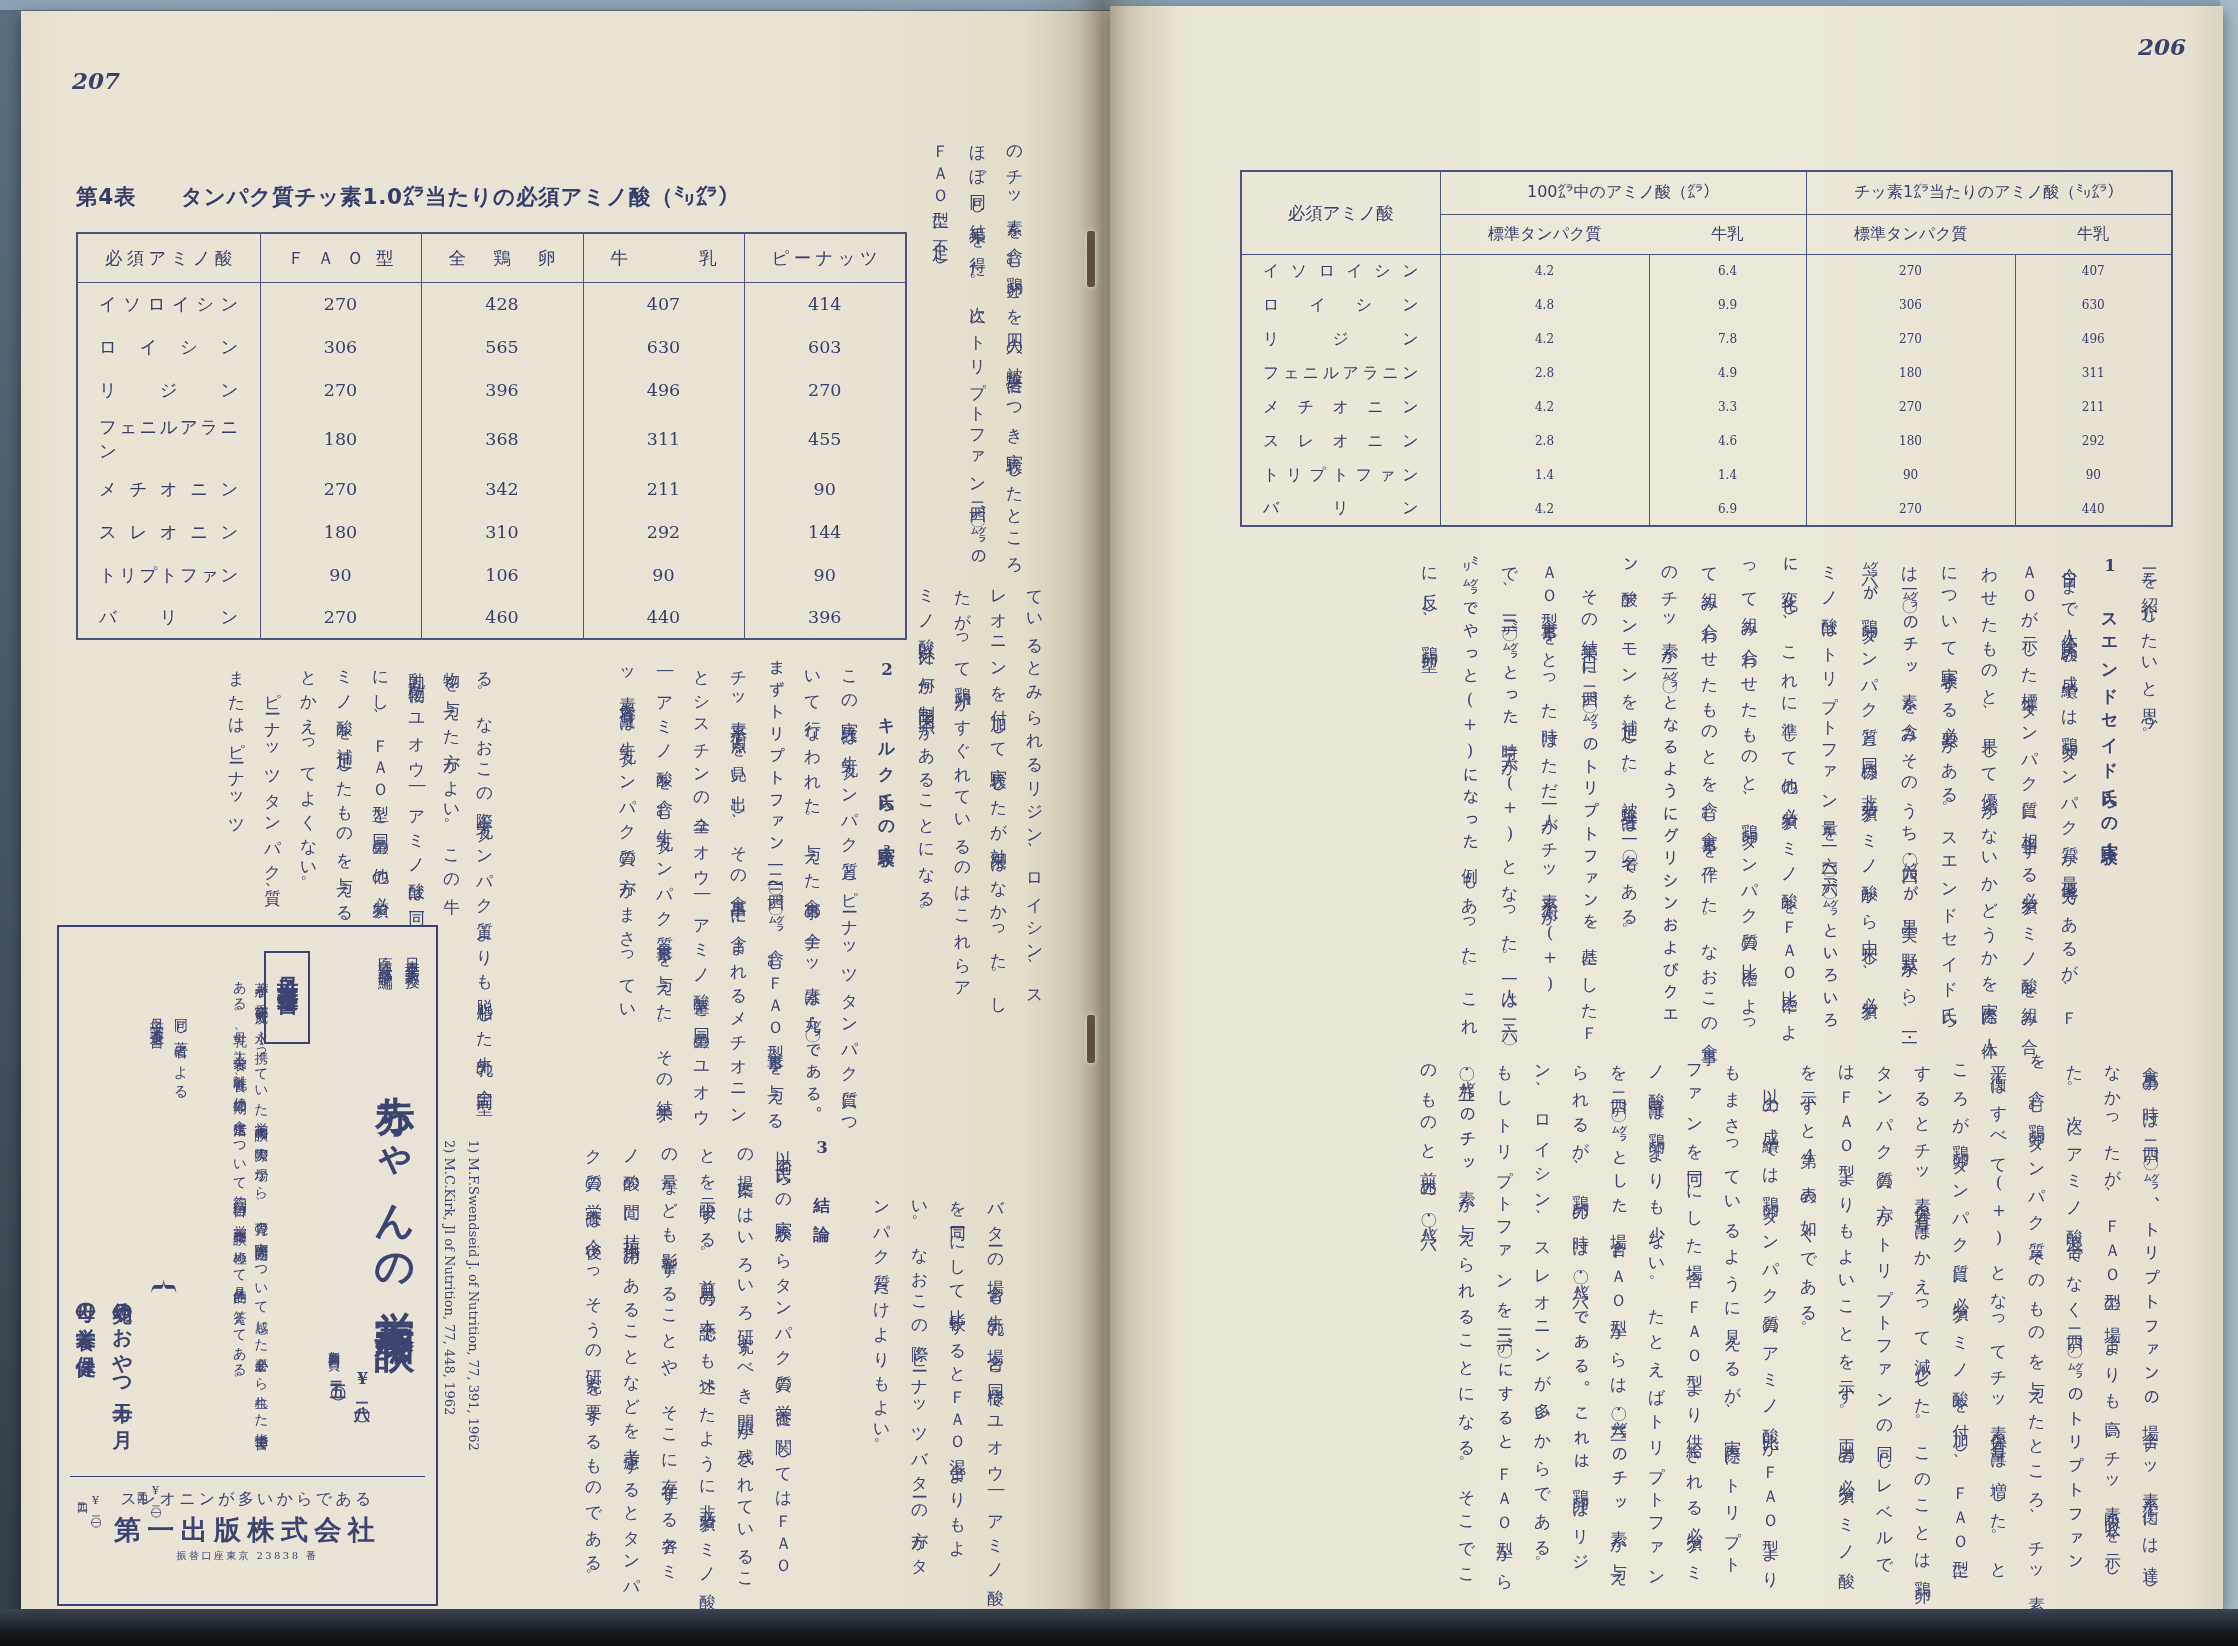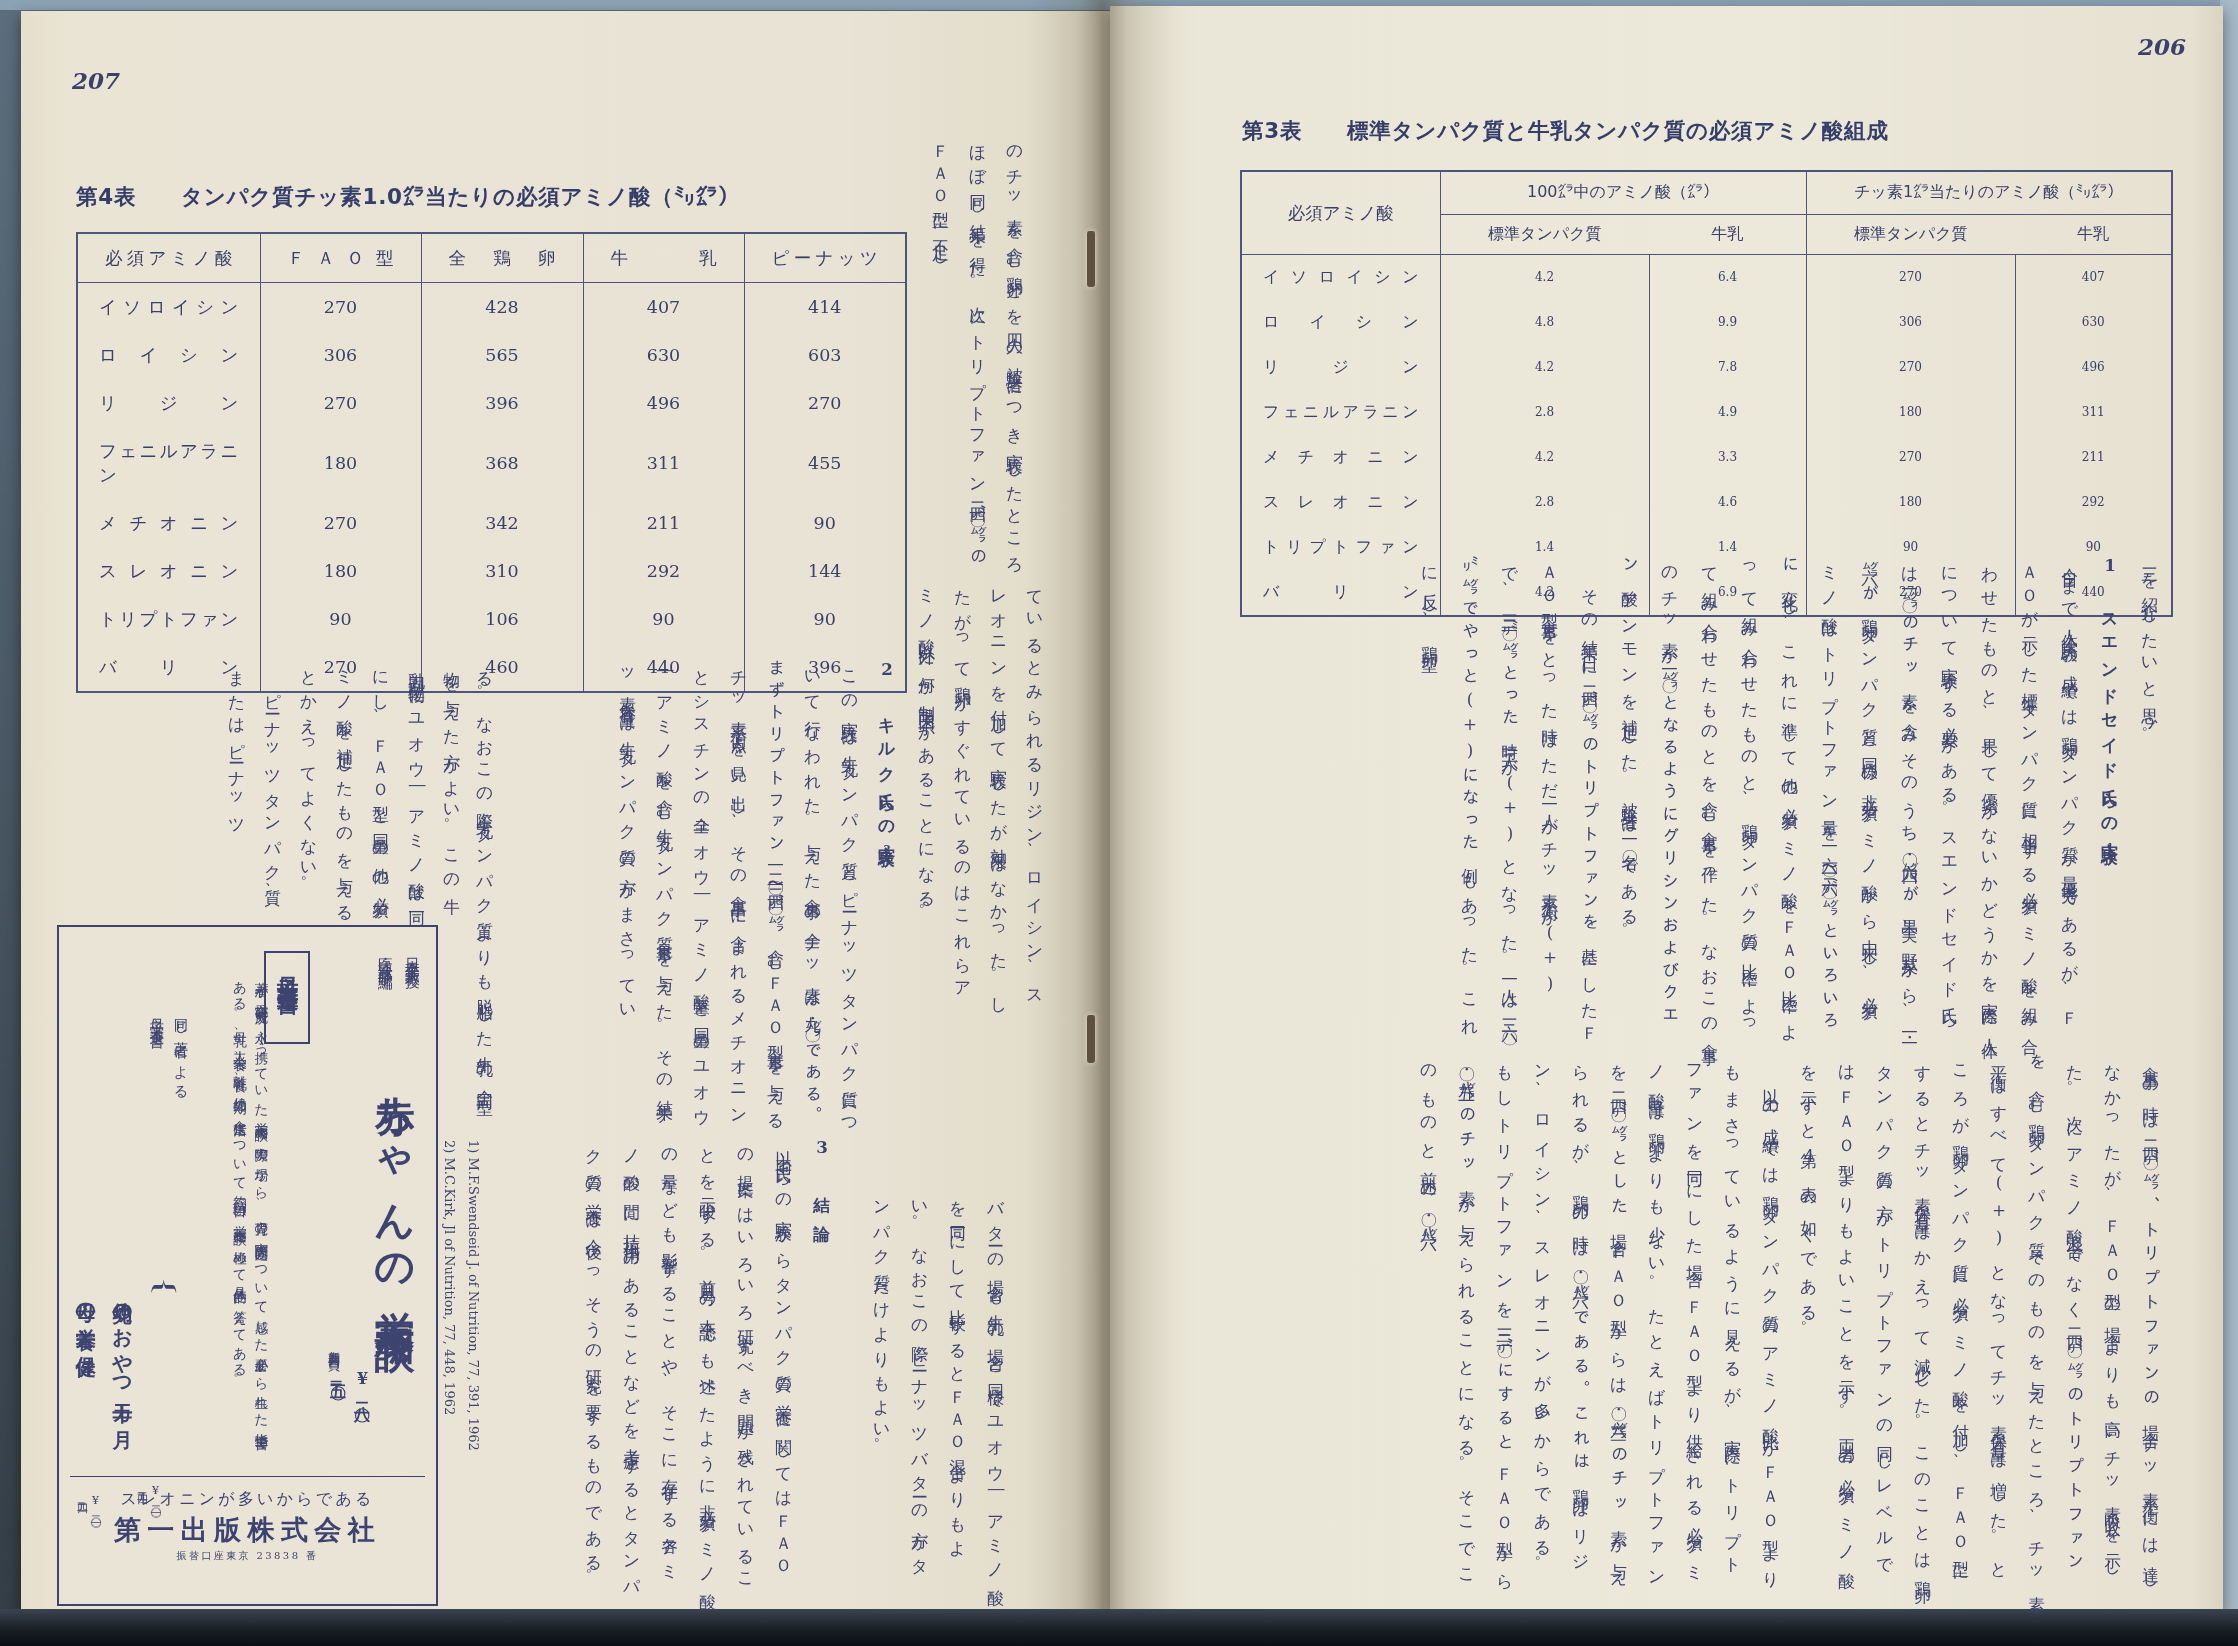--- a/index.html
+++ b/index.html
@@ -32,21 +32,21 @@
        font-family:"DejaVu Sans","Liberation Sans",sans-serif;}
   
   table.amn{border-collapse:collapse;table-layout:fixed;
     font-family:"DejaVu Sans","Liberation Sans",sans-serif;color:#39406a;}
   table.amn td,table.amn th{border:0;padding:0;font-weight:normal;}
   .t4{position:absolute;left:76px;top:232px;width:828px;}
   .t3{position:absolute;left:1240px;top:170px;width:930px;}
   .obord{border:2.4px solid #4d557c!important;}
   .vline{border-left:1.6px solid #4d557c!important;}
   .hline{border-bottom:1.6px solid #4d557c!important;margin-top:44px;}
-  .amn .name{text-align:justify;text-align-last:justify;padding:12px 21px!important;font-size:17.5px;}
+  .amn .name{text-align:justify;text-align-last:justify;padding:4px 21px!important;font-size:17.5px;}
   .amn .num{text-align:center;font-size:17.5px;font-family:"DejaVu Serif","Liberation Serif",serif;}
   .amn .head{text-align:justify;text-align-last:justify;padding:0 27px!important;font-size:17.5px;}
   .amn .headc{text-align:center;font-size:16px;}
   .t3 .name{font-size:16px;}
   .t3 .num{font-size:12px;}
   
   .refs{position:absolute;left:437px;top:1140px;height:451px;writing-mode:vertical-rl;
         text-orientation:mixed;font-size:13px;line-height:24px;color:#3d4470;
         font-family:"DejaVu Serif","Liberation Serif",serif;}
   .refs p{margin:0;}
@@ -81,21 +81,20 @@
   <div class="edge-right"></div>
   <div class="paper left"></div>
   <div class="paper right"></div>
   <div class="gutter"></div>
   <div class="staple" style="top:231px;height:56px;"></div>
   <div class="staple" style="top:1015px;height:48px;"></div>
   <div class="edge-bottom"></div>
 
   <div class="pagenum" style="left:2138px;top:33px;font-style:italic;">206</div>
 
-  <div class="ttl" style="left:1242px;top:116px;">第3表　　標準タンパク質と牛乳タンパク質の必須アミノ酸組成</div>
 
   <table class="amn t3 obord">
     <colgroup>
         <col style="width:199px">
         <col style="width:209px">
         <col style="width:157px">
         <col style="width:209px">
         <col style="width:157px">
       </colgroup>
     <tbody>

